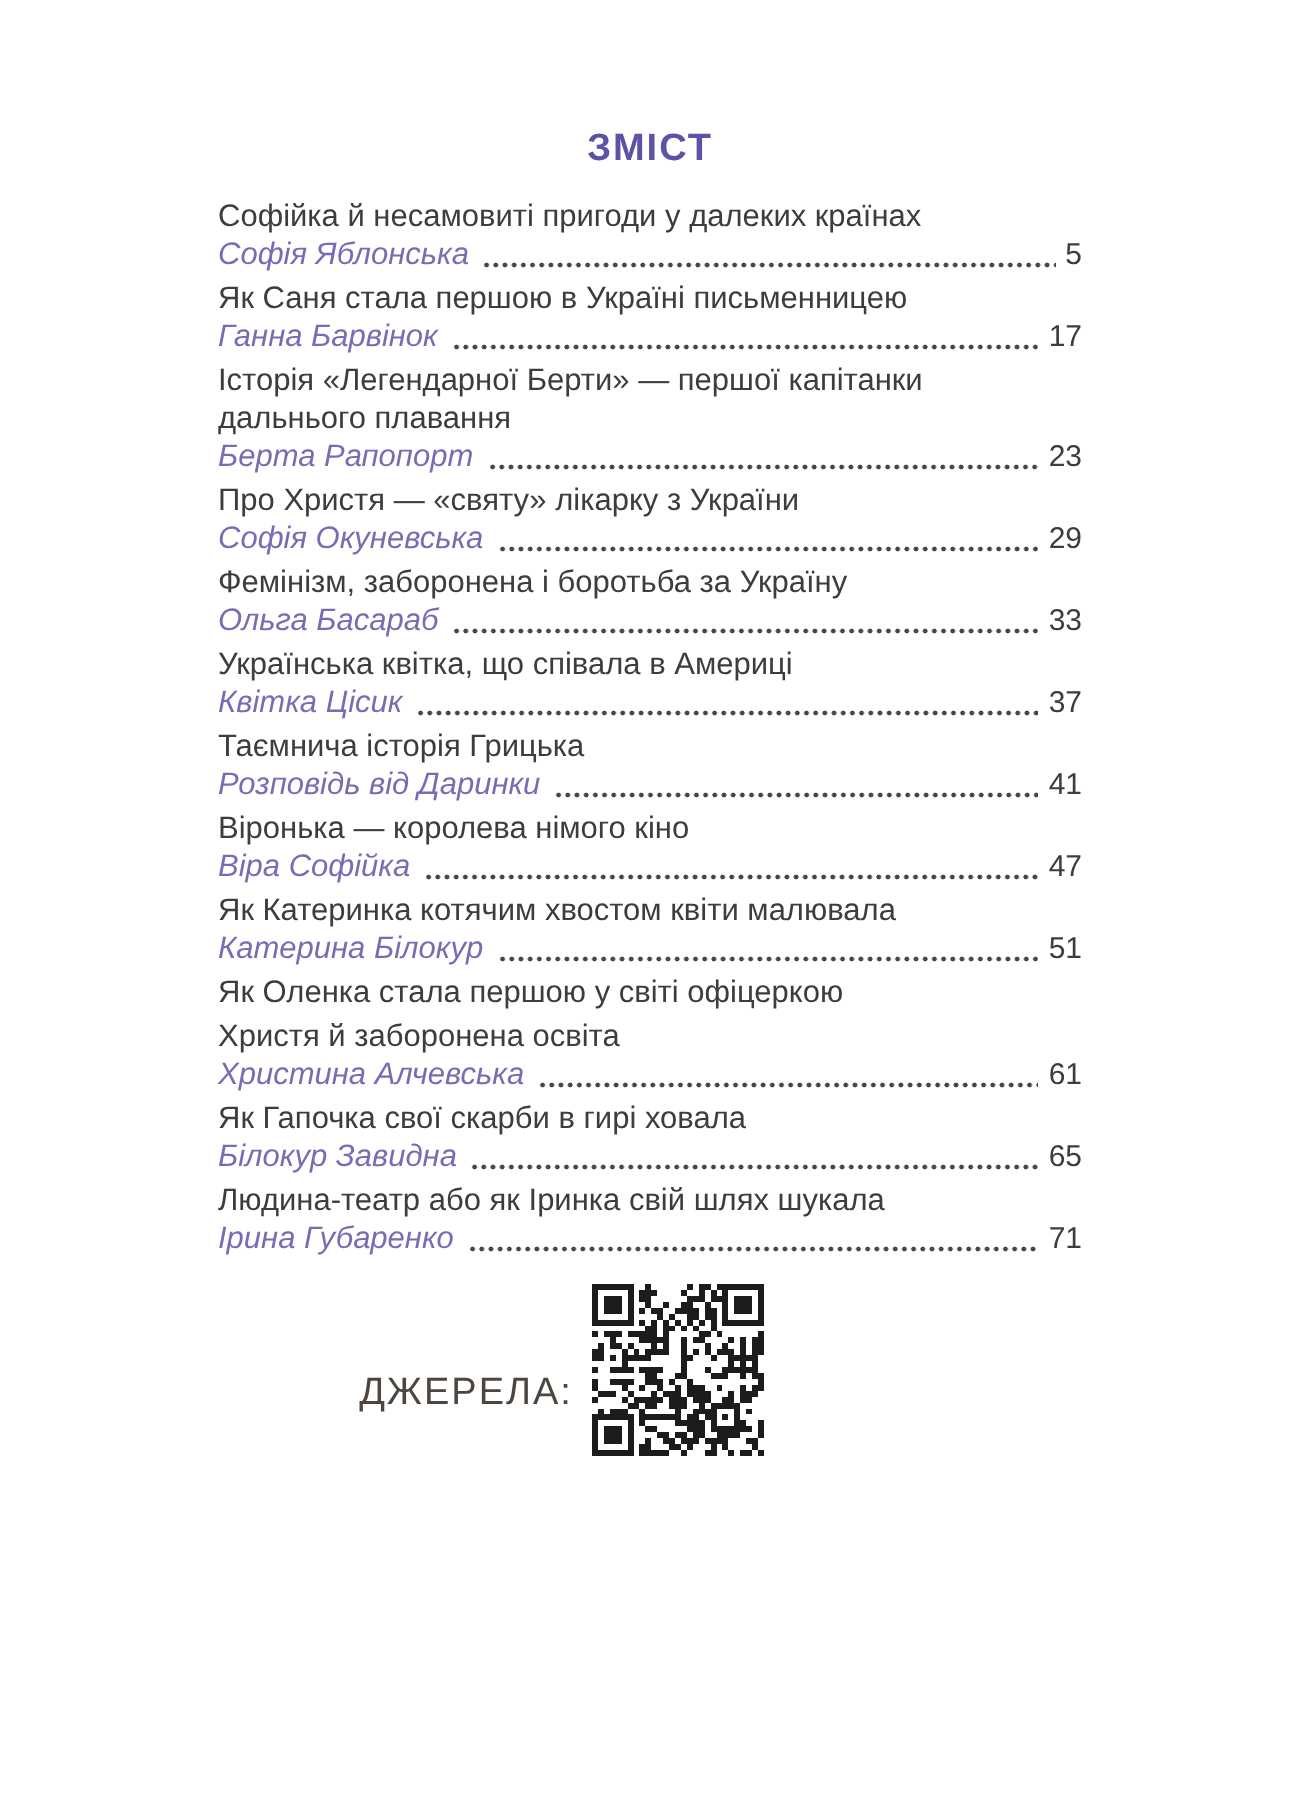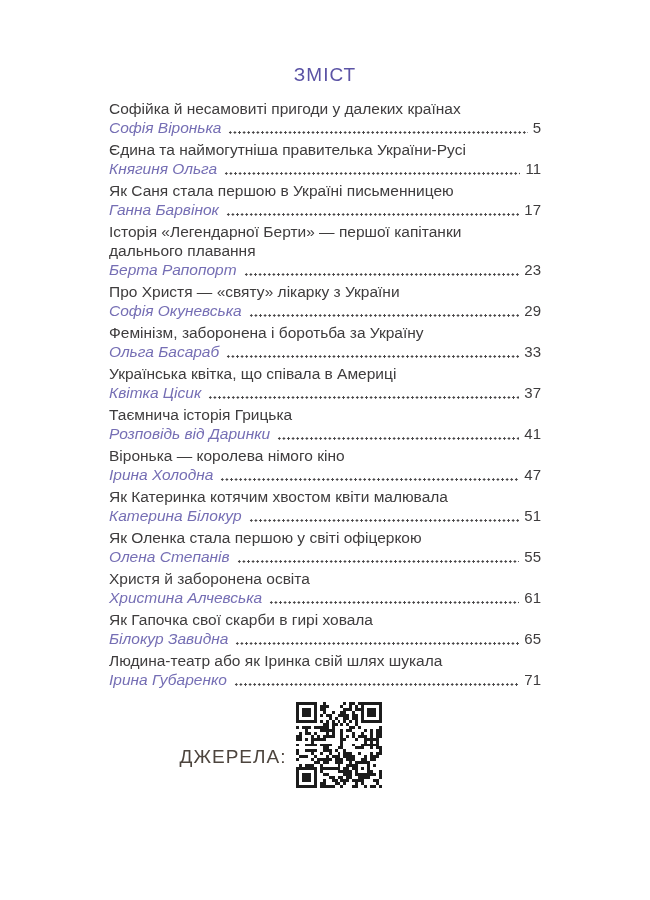--- a/index.html
+++ b/index.html
@@ -17,21 +17,21 @@
   }
   .toc {
     width: 432px;
     margin: 0 auto;
     padding-top: 64px;
   }
   .toc-title {
     margin: 0 0 13px 0;
     text-align: center;
     font-size: 19px;
-    font-weight: normal;
+    font-weight: bold;
     letter-spacing: 1px;
     color: #5b53a5;
   }
   .entry {
     margin-bottom: 3px;
   }
   .entry-title {
     font-size: 15.5px;
     line-height: 19px;
     color: #3e3c3d;
@@ -88,34 +88,26 @@
 
 <div class="page">
   <div class="toc">
     <h1 class="toc-title">ЗМІСТ</h1>
 
     <div class="entries">
 
         <div class="entry">
           <div class="entry-title">Софійка й несамовиті пригоди у далеких країнах</div>
           <div class="entry-row">
-            <span class="entry-name">Софія Віронька</span>
+            <span class="entry-name">Софія Яблонська</span>
             <span class="dot-leader"></span>
             <span class="entry-page">5</span>
           </div>
         </div>
 
-        <div class="entry">
-          <div class="entry-title">Єдина та наймогутніша правителька України-Русі</div>
-          <div class="entry-row">
-            <span class="entry-name">Княгиня Ольга</span>
-            <span class="dot-leader"></span>
-            <span class="entry-page">11</span>
-          </div>
-        </div>
 
         <div class="entry">
           <div class="entry-title">Як Саня стала першою в Україні письменницею</div>
           <div class="entry-row">
             <span class="entry-name">Ганна Барвінок</span>
             <span class="dot-leader"></span>
             <span class="entry-page">17</span>
           </div>
         </div>
 
@@ -161,42 +153,37 @@
           <div class="entry-row">
             <span class="entry-name">Розповідь від Даринки</span>
             <span class="dot-leader"></span>
             <span class="entry-page">41</span>
           </div>
         </div>
 
         <div class="entry">
           <div class="entry-title">Віронька — королева німого кіно</div>
           <div class="entry-row">
-            <span class="entry-name">Ірина Холодна</span>
+            <span class="entry-name">Віра Софійка</span>
             <span class="dot-leader"></span>
             <span class="entry-page">47</span>
           </div>
         </div>
 
         <div class="entry">
           <div class="entry-title">Як Катеринка котячим хвостом квіти малювала</div>
           <div class="entry-row">
             <span class="entry-name">Катерина Білокур</span>
             <span class="dot-leader"></span>
             <span class="entry-page">51</span>
           </div>
         </div>
 
         <div class="entry">
           <div class="entry-title">Як Оленка стала першою у світі офіцеркою</div>
-          <div class="entry-row">
-            <span class="entry-name">Олена Степанів</span>
-            <span class="dot-leader"></span>
-            <span class="entry-page">55</span>
-          </div>
         </div>
 
         <div class="entry">
           <div class="entry-title">Христя й заборонена освіта</div>
           <div class="entry-row">
             <span class="entry-name">Христина Алчевська</span>
             <span class="dot-leader"></span>
             <span class="entry-page">61</span>
           </div>
         </div>

